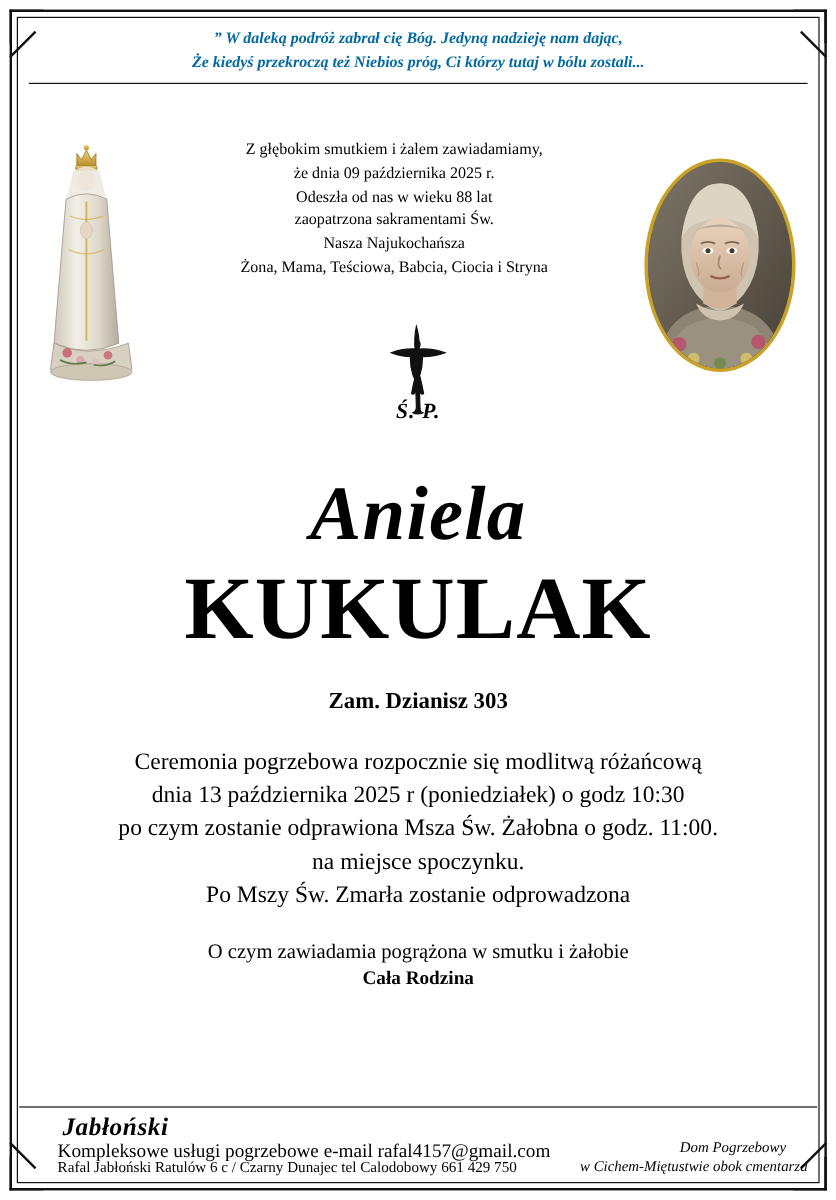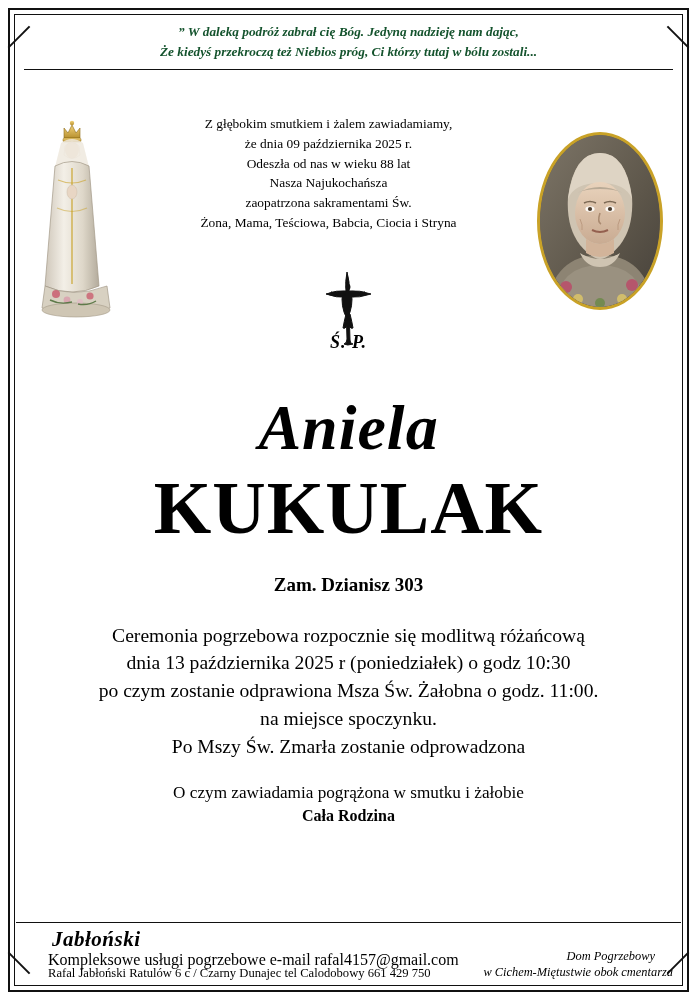--- a/index.html
+++ b/index.html
@@ -63,21 +63,21 @@
     top: 20px;
     width: 653px;
     height: 960px;
   }
 
   .epitaph {
     text-align: center;
     font-style: italic;
     font-size: 13.3px;
     line-height: 1.5;
-    color: #14532d;
+    color: #0369a1;
     font-weight: bold;
     padding: 2px 26px 0 26px;
   }
   .epitaph .l1 { display: block; }
   .epitaph .l2 { display: block; }
 
   .rule {
     margin: 7px 2px 0 2px;
     border-top: 1px solid #111;
   }
@@ -316,22 +316,22 @@
           <circle cx="46" cy="184" r="3" fill="#e0bcc4" opacity="0.85"></circle>
           <path d="M16 182 q10 5 22 2" stroke="#5e7a4a" stroke-width="1.4" fill="none"></path>
           <path d="M44 186 q10 2 18 -3" stroke="#5e7a4a" stroke-width="1.4" fill="none"></path>
         </svg>
       </div>
 
       <div class="announce">
         <div>Z głębokim smutkiem i żalem zawiadamiamy,</div>
         <div>że dnia 09 października  2025 r.</div>
         <div>Odeszła od nas w wieku 88 lat</div>
+        <div>zaopatrzona sakramentami Św.</div>
         <div>Nasza Najukochańsza</div>
-        <div>zaopatrzona sakramentami Św.</div>
         <div>Żona, Mama, Teściowa, Babcia, Ciocia i Stryna</div>
       </div>
 
       <div class="photo-oval">
         <div class="inner">
           <svg viewBox="0 0 120 172" width="120" height="172" preserveAspectRatio="xMidYMid slice" aria-hidden="true">
             <defs>
               <linearGradient id="bg" x1="0" y1="0" x2="1" y2="1">
                 <stop offset="0%" stop-color="#7d7567"></stop>
                 <stop offset="60%" stop-color="#5d564a"></stop>

